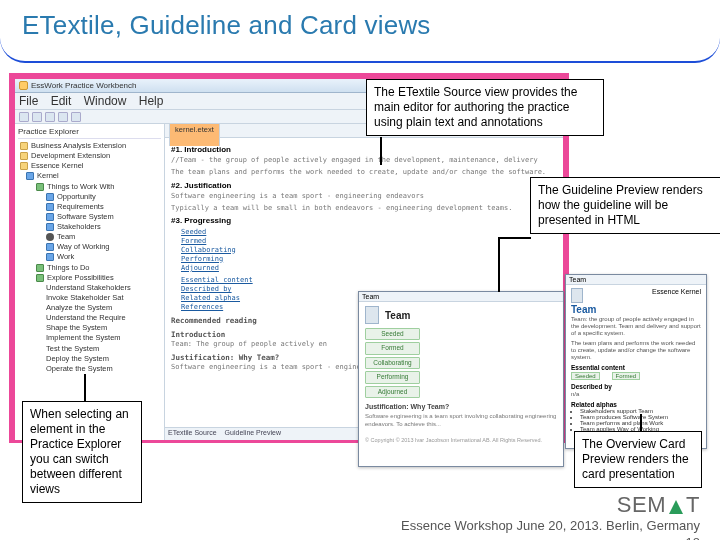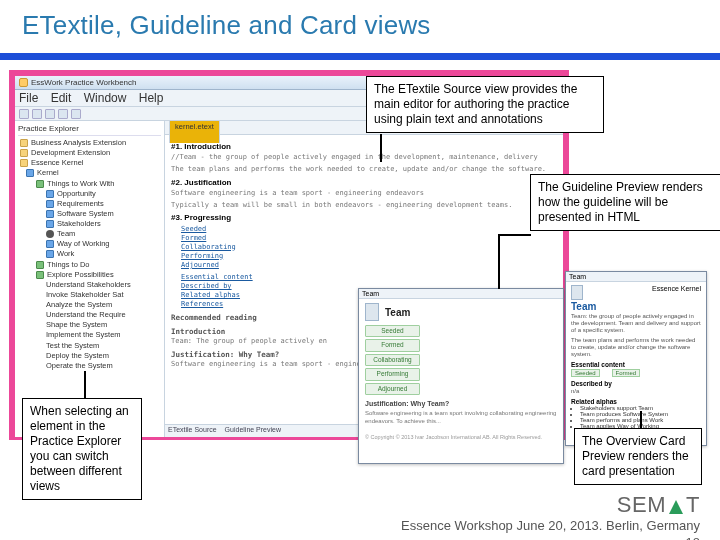--- a/index.html
+++ b/index.html
@@ -5,22 +5,23 @@
   * { box-sizing: border-box; margin: 0; padding: 0; }
   body {
     width: 720px;
     height: 540px;
     font-family: "Segoe UI", Arial, sans-serif;
     background: #fff;
     position: relative;
     overflow: hidden;
   }
   .title-bar {
-    border-bottom: 7px solid #1d4ed8;
-    padding: 10px 0 12px 22px;
+    border-bottom: 2px solid #1d4ed8;
+    padding: 10px 0 20px 22px;
+    border-radius: 25px;
   }
   .title-bar h1 {
     font-size: 26px;
     font-weight: 300;
     color: #2a7aaf;
     letter-spacing: 0.2px;
   }
   .stage {
     position: relative;
     width: 100%;
@@ -82,21 +83,21 @@
   .tree .ico { display:inline-block; width:8px; height:8px; margin-right:3px; vertical-align:middle; border-radius:1px;}
   .ico.fld { background:#f7d37a; border:1px solid #caa24a;}
   .ico.dot { background:#6aa6e8; border:1px solid #3b74b0;}
   .ico.grn { background:#7ac07a; border:1px solid #4a8a4a;}
   .ico.person { background:#555; border-radius:50%;}
 
   .editor {
     flex:1; background:#fff; position:relative; overflow:hidden;
   }
   .ed-tabs { height:14px; background:#eef3f8; border-bottom:1px solid #c8d4e0; font-size:7.5px; padding:1px 4px;}
-  .ed-tabs span { background:#eab308; border:1px solid #c8d4e0; border-bottom:none; padding:12px 5px;text-align:center; }
+  .ed-tabs span { background:#fdba74; border:1px solid #c8d4e0; border-bottom:none; padding:12px 5px;text-align:center; }
   .ed-content { padding:4px 6px; font-size:7px; color:#555; line-height:1.3; font-family:Consolas,monospace;}
   .ed-content h4 { font-size:8px; color:#000; margin:3px 0 1px; font-family:"Segoe UI",Arial; font-weight:bold;}
   .ed-content .blurb { color:#777; margin-bottom:3px;}
   .ed-content a { color:#1a5aa0; text-decoration:underline; display:block; padding-left:10px; font-size:7px;}
   .ed-content .sub { font-weight:bold; font-size:7.5px; margin-top:4px;}
   .ed-tabs2 { position:absolute; bottom:0; left:0; right:0; height:13px; background:#eef3f8; border-top:1px solid #c8d4e0; font-size:7px; padding:1px 3px;}
   .ed-tabs2 span { margin-right:6px; color:#445; }
 
   
   .guideline {

